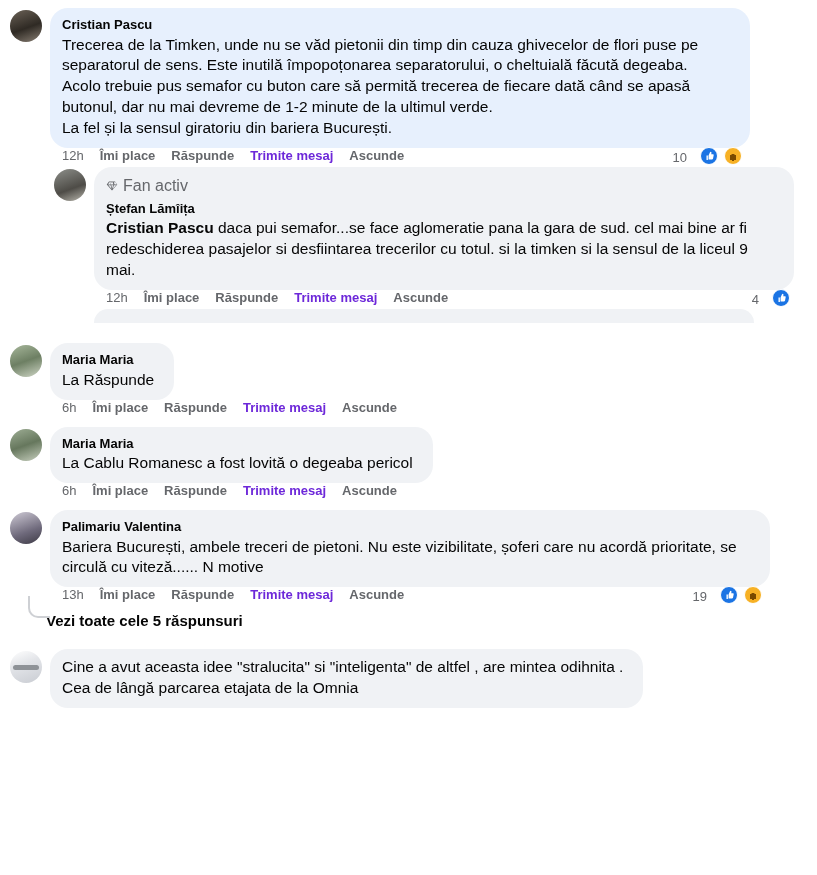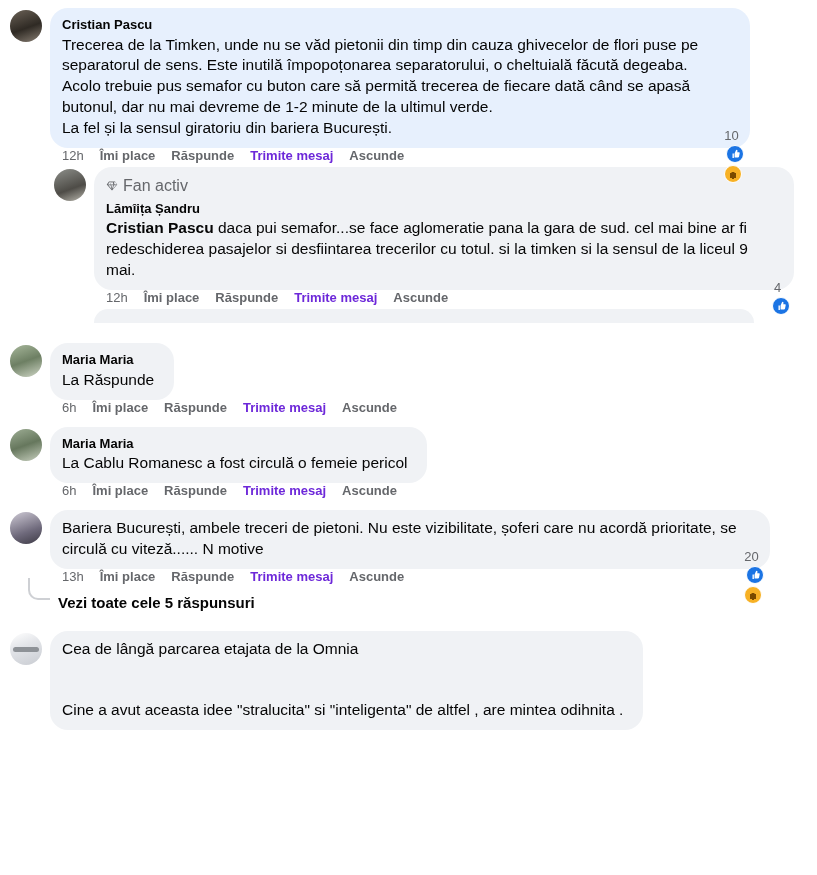--- a/index.html
+++ b/index.html
@@ -74,21 +74,20 @@
   .bubble .author {
     font-weight: bold;
     font-size: 13px;
     display: block;
     margin-bottom: 1px;
   }
   .bubble .text {
     font-size: 15.5px;
     white-space: pre-wrap;
     word-wrap: break-word;
-    margin-top: 40px;
   }
   .bubble .text.para + .text.para { margin-top: 26px; }
   .bubble .mention { font-weight: bold; }
 
   .fan-badge {
     display: flex;
     align-items: center;
     gap: 5px;
     font-size: 16px;
     color: #65676b;
@@ -114,25 +113,24 @@
     color: #65676b;
     cursor: pointer;
   }
   .actions .act.link-blue { color: #6d28d9; }
   .actions .time { font-weight: normal; }
 
   .reactions {
     position: absolute;
     right: 8px;
     display: flex;
-    align-items: center;
-    gap: 2px;
+    align-items: flex-end;
+    gap: 10px;
     font-size: 13px;
     color: #65676b;
-    flex-direction: column;
   }
   .reactions .count { margin-right: 3px; }
   .pill {
     width: 18px; height: 18px;
     border-radius: 50%;
     display: inline-flex;
     align-items: center;
     justify-content: center;
     font-size: 10px;
     color: #fff;
@@ -148,21 +146,21 @@
   }
   .thumb {
     display: block;
     width: 10px; height: 10px;
   }
 
   .see-replies {
     display: flex;
     align-items: flex-start;
     gap: 10px;
-    padding: 6px 0 6px 28px;
+    padding: 6px 0 6px 16px;
     position: relative;
   }
   .see-replies .elbow {
     position: absolute;
     left: 28px;
     top: -10px;
     width: 22px;
     height: 22px;
     border-left: 2px solid #ced0d4;
     border-bottom: 2px solid #ced0d4;
@@ -224,21 +222,21 @@
   <div class="comment-row reply">
     <div class="avatar av-stefan"></div>
     <div class="bubble-col">
       <div class="bubble">
         <div class="fan-badge">
           <svg class="gem" viewBox="0 0 16 16">
             <path fill="#65676b" d="M4 2h8l3 4-7 8-7-8 3-4zm.6 1L2.6 6h3.1l1-3H4.6zm2.5 0l-1 3h3.8l-1-3H7.1zm3.3 0l1 3h3.1l-2-3h-2.1zM3.2 7l4.3 4.9L6.1 7H3.2zm3.9 0l1.2 4.2L9.5 7H7.1zm3.4 0l-1.4 4.9L13.4 7h-2.9z"></path>
           </svg>
           <span>Fan activ</span>
         </div>
-        <span class="author">Lămîița Șandru</span>
+        <span class="author">Ștefan Lămîița</span>
         <span class="text"><span class="mention">Cristian Pascu</span><span> daca pui semafor...se face aglomeratie pana la gara de sud. cel mai bine ar fi redeschiderea pasajelor si desfiintarea trecerilor cu totul. si la timken si la sensul de la liceul 9 mai.</span></span>
       </div>
       <div class="actions">
         <span class="act time">12h</span>
         <span class="act">Îmi place</span>
         <span class="act">Răspunde</span>
         <span class="act link-blue">Trimite mesaj</span>
         <span class="act">Ascunde</span>
         <span class="reactions">
           <span class="count">4</span>
@@ -272,48 +270,49 @@
     </div>
   </div>
 
   <div class="spacer-8"></div>
 
   <div class="comment-row">
     <div class="avatar av-maria2"></div>
     <div class="bubble-col">
       <div class="bubble">
         <span class="author">Maria Maria</span>
-        <span class="text">La Cablu Romanesc a fost circulă o femeie pericol</span>
+        <span class="text">La Cablu Romanesc a fost lovită o degeaba pericol</span>
       </div>
       <div class="actions">
         <span class="act time">6h</span>
         <span class="act">Îmi place</span>
         <span class="act">Răspunde</span>
         <span class="act link-blue">Trimite mesaj</span>
         <span class="act">Ascunde</span>
       </div>
     </div>
   </div>
 
   <div class="spacer-8"></div>
 
   <div class="comment-row">
     <div class="avatar av-palimariu"></div>
     <div class="bubble-col">
       <div class="bubble" style="max-width:720px;">
+        <span class="author">Palimariu Valentina</span>
         <span class="text">Bariera București, ambele treceri de pietoni. Nu este vizibilitate, șoferi care nu acordă prioritate, se circulă cu viteză...... N motive</span>
       </div>
       <div class="actions">
         <span class="act time">13h</span>
         <span class="act">Îmi place</span>
         <span class="act">Răspunde</span>
         <span class="act link-blue">Trimite mesaj</span>
         <span class="act">Ascunde</span>
         <span class="reactions">
-          <span class="count">20</span>
+          <span class="count">19</span>
           <span class="pill like">
             <svg class="thumb" viewBox="0 0 16 16">
                 <path fill="#ffffff" d="M6.2 14.5H4V7.1h2.2v7.4zM7.3 7.1l2.1-4.8c.3-.7 1-1.1 1.7-.9.6.2 1 .8.9 1.4L11.6 5h2.6c.9 0 1.5.8 1.3 1.6l-1.1 5.6c-.2.8-.9 1.3-1.7 1.3H7.3V7.1z"></path>
               </svg>
           </span>
           <span class="pill haha"></span>
         </span>
       </div>
     </div>
   </div>
@@ -322,19 +321,19 @@
     <span class="elbow"></span>
     <span class="label">Vezi toate cele 5 răspunsuri</span>
   </div>
 
   <div class="spacer-14"></div>
 
   <div class="comment-row">
     <div class="avatar av-tifigiu"></div>
     <div class="bubble-col">
       <div class="bubble" style="max-width:720px;">
+        <span class="text" style="display:block;">Cine a avut aceasta idee "stralucita" si "inteligenta" de altfel , are mintea odihnita .</span>
         <span class="text">Cea de lângă parcarea etajata de la Omnia</span>
-        <span class="text" style="display:block;">Cine a avut aceasta idee "stralucita" si "inteligenta" de altfel , are mintea odihnita .</span>
       </div>
     </div>
   </div>
 
 </div>
 
 </body></html>

